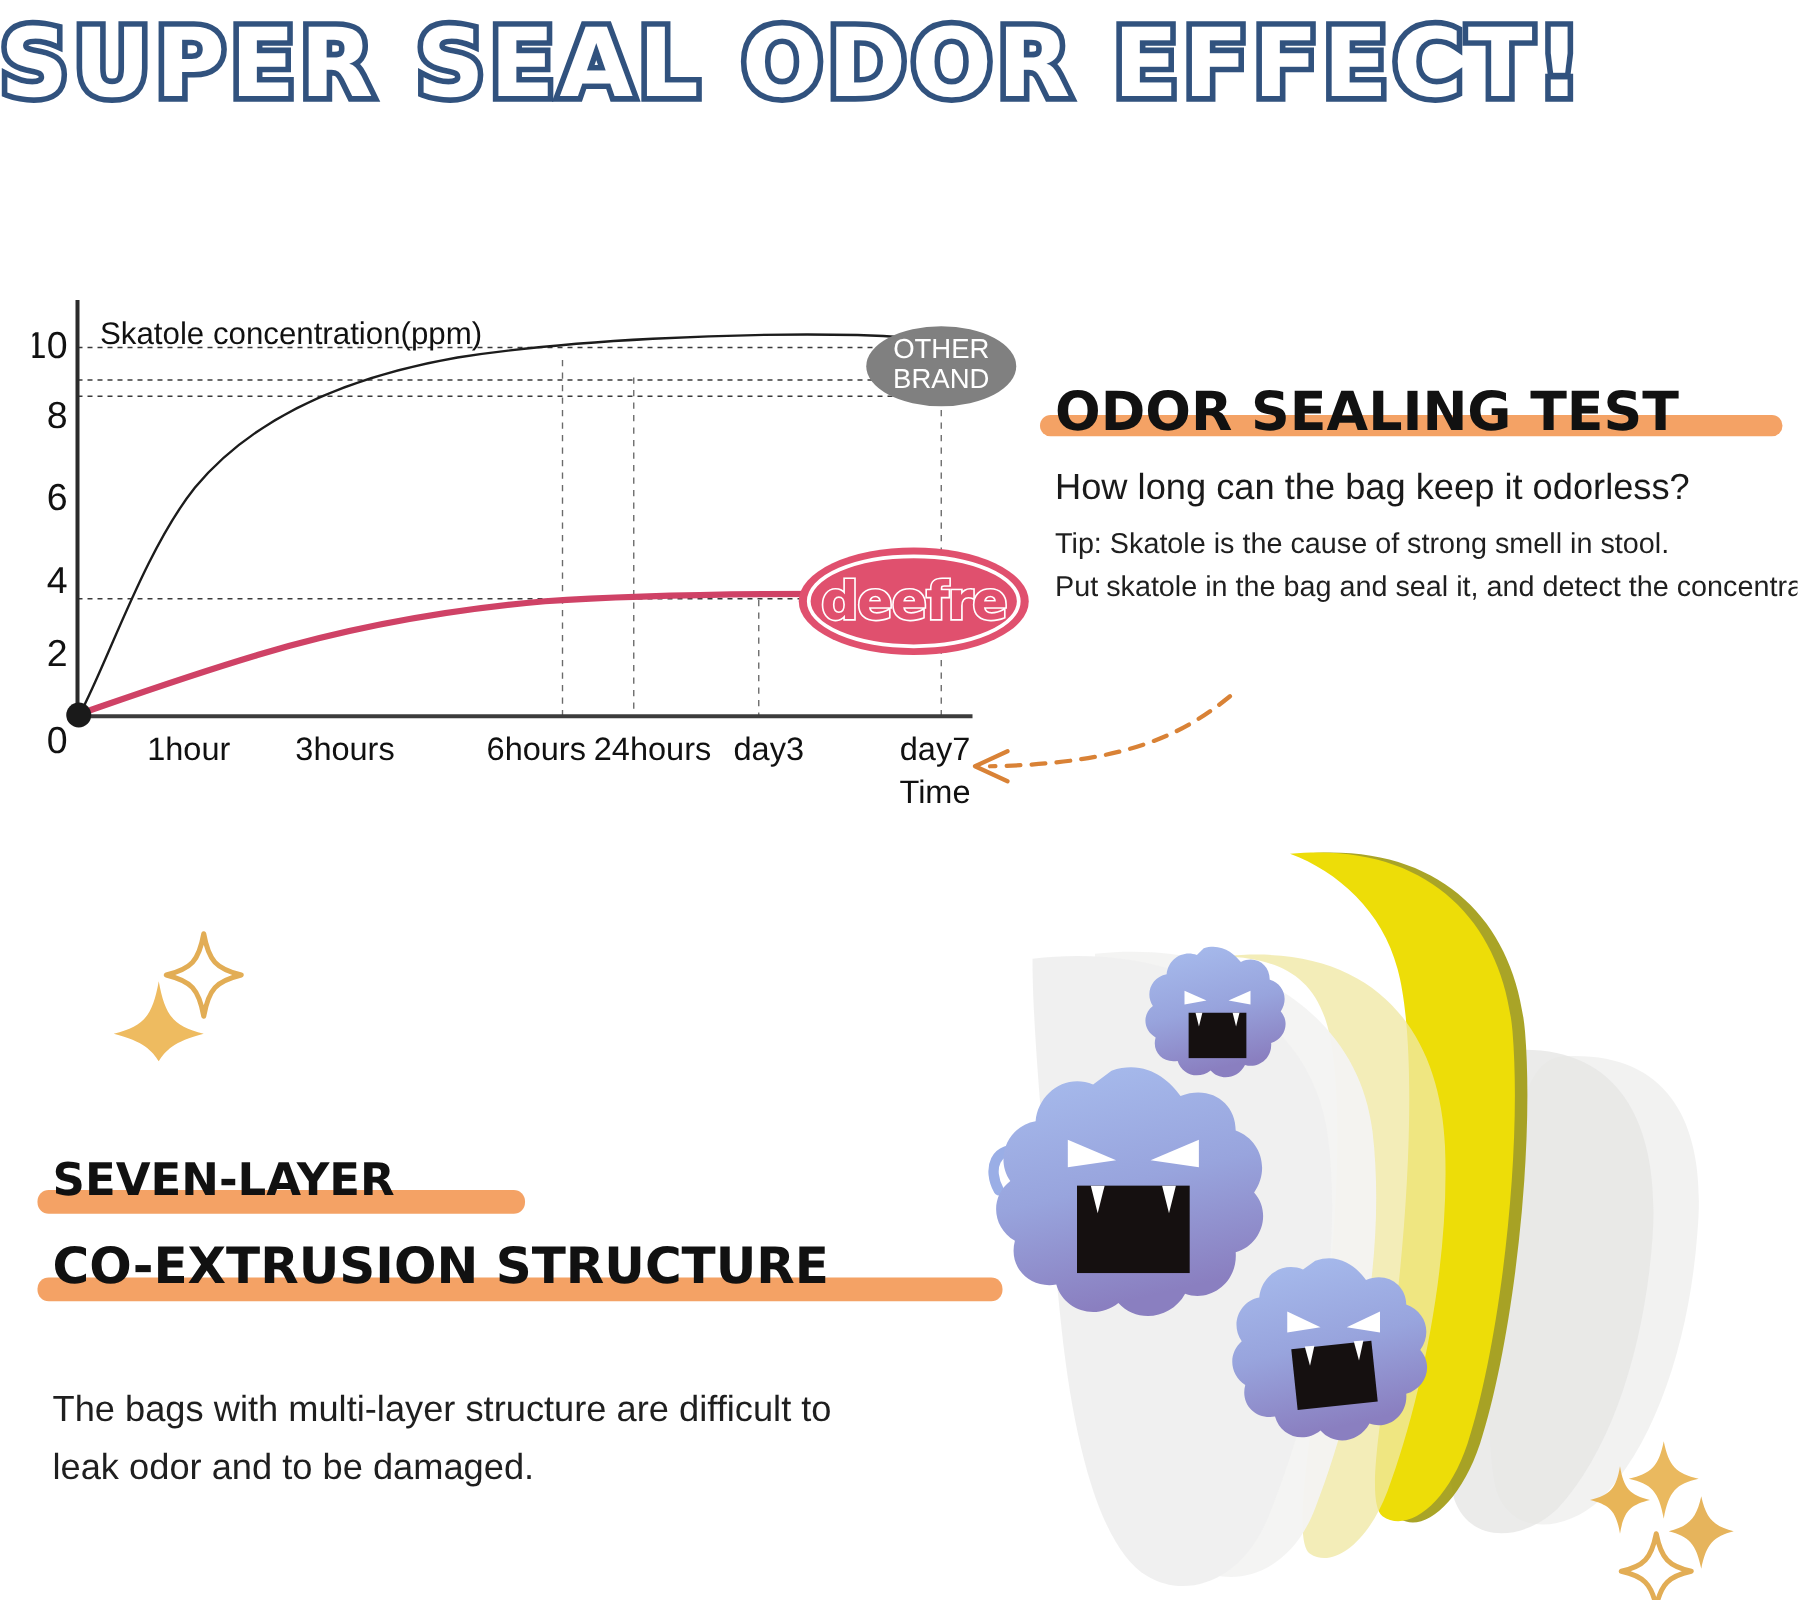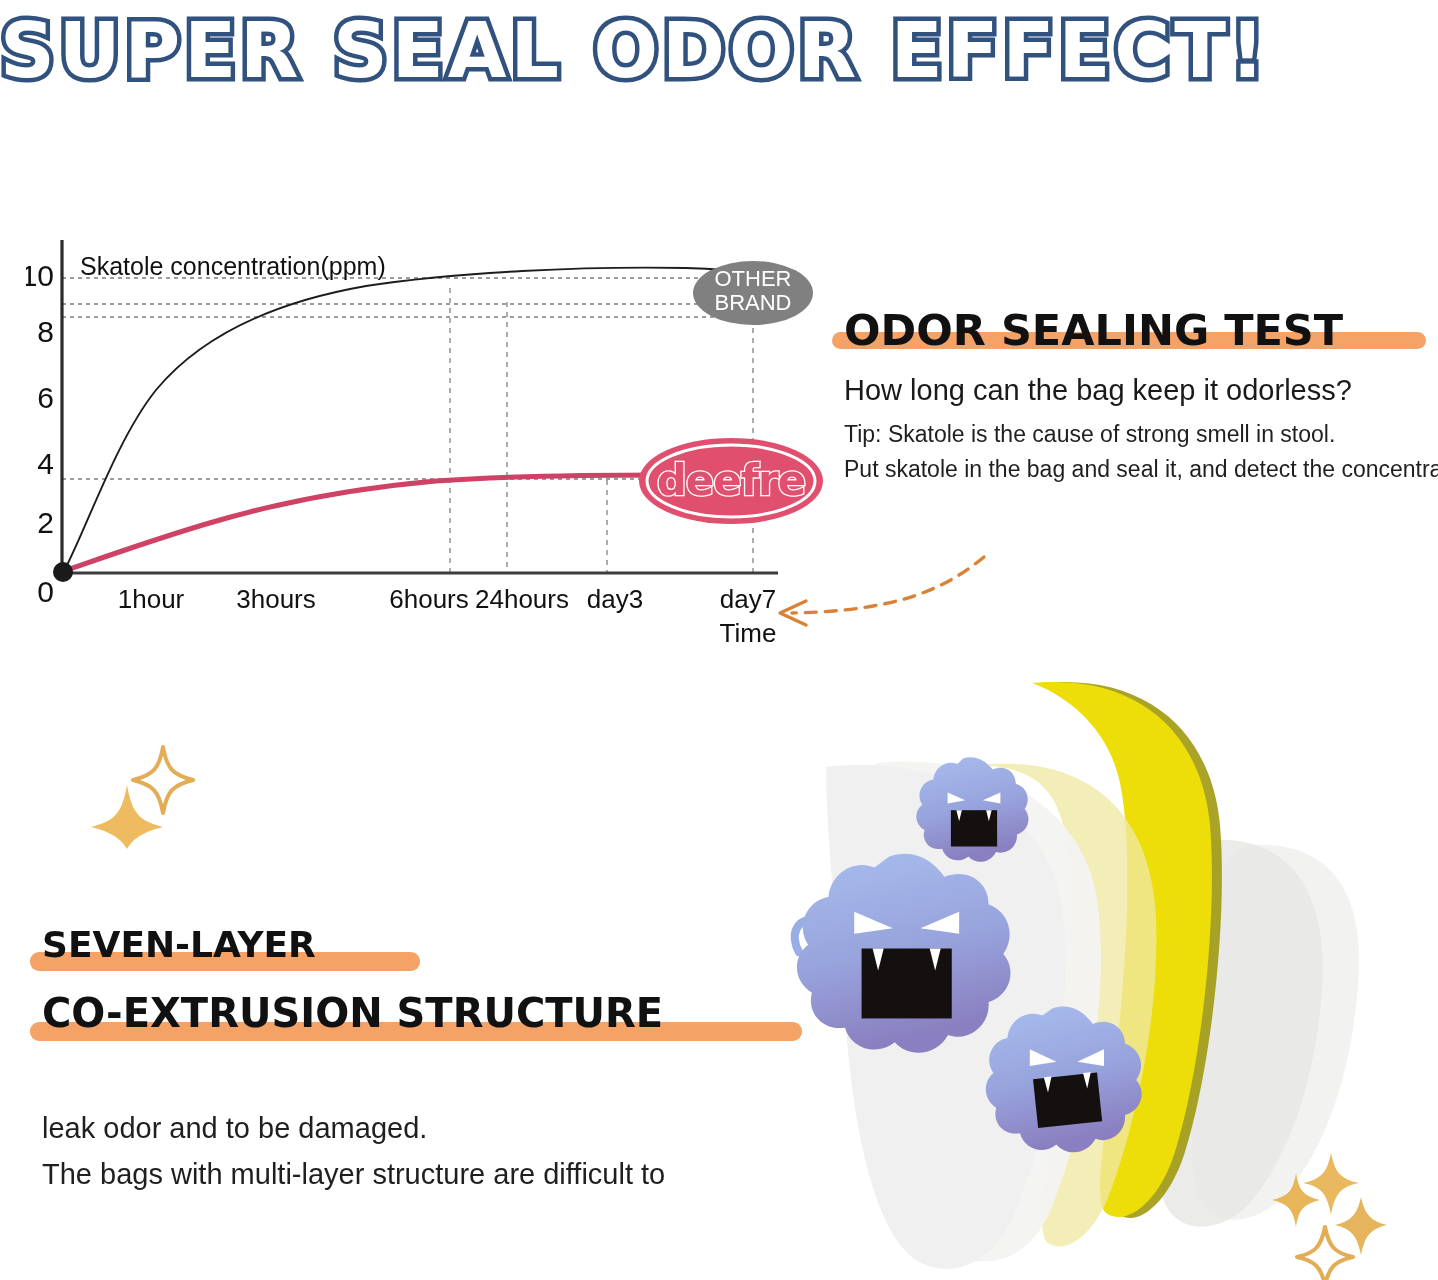--- a/index.html
+++ b/index.html
@@ -210,22 +210,22 @@
 <div id="seven-block">
   <div class="hl-heading" id="seven-l1">
     <span class="hl-bar"></span>
     <span class="hl-txt">SEVEN-LAYER</span>
   </div>
   <div class="hl-heading" id="seven-l2">
     <span class="hl-bar"></span>
     <span class="hl-txt">CO-EXTRUSION STRUCTURE</span>
   </div>
   <div id="seven-body">
+    <div>The bags with multi-layer structure are difficult to</div>
     <div>leak odor and to be damaged.</div>
-    <div>The bags with multi-layer structure are difficult to</div>
   </div>
 </div>
 
 <svg id="bag-illustration" viewBox="0 0 658 625" xmlns="http://www.w3.org/2000/svg">
   <defs>
     <linearGradient id="germGrad" x1="0" y1="0" x2="0.25" y2="1">
       <stop offset="0%" stop-color="#a8bdee"></stop>
       <stop offset="55%" stop-color="#98a4dd"></stop>
       <stop offset="100%" stop-color="#8a7fc0"></stop>
     </linearGradient>

